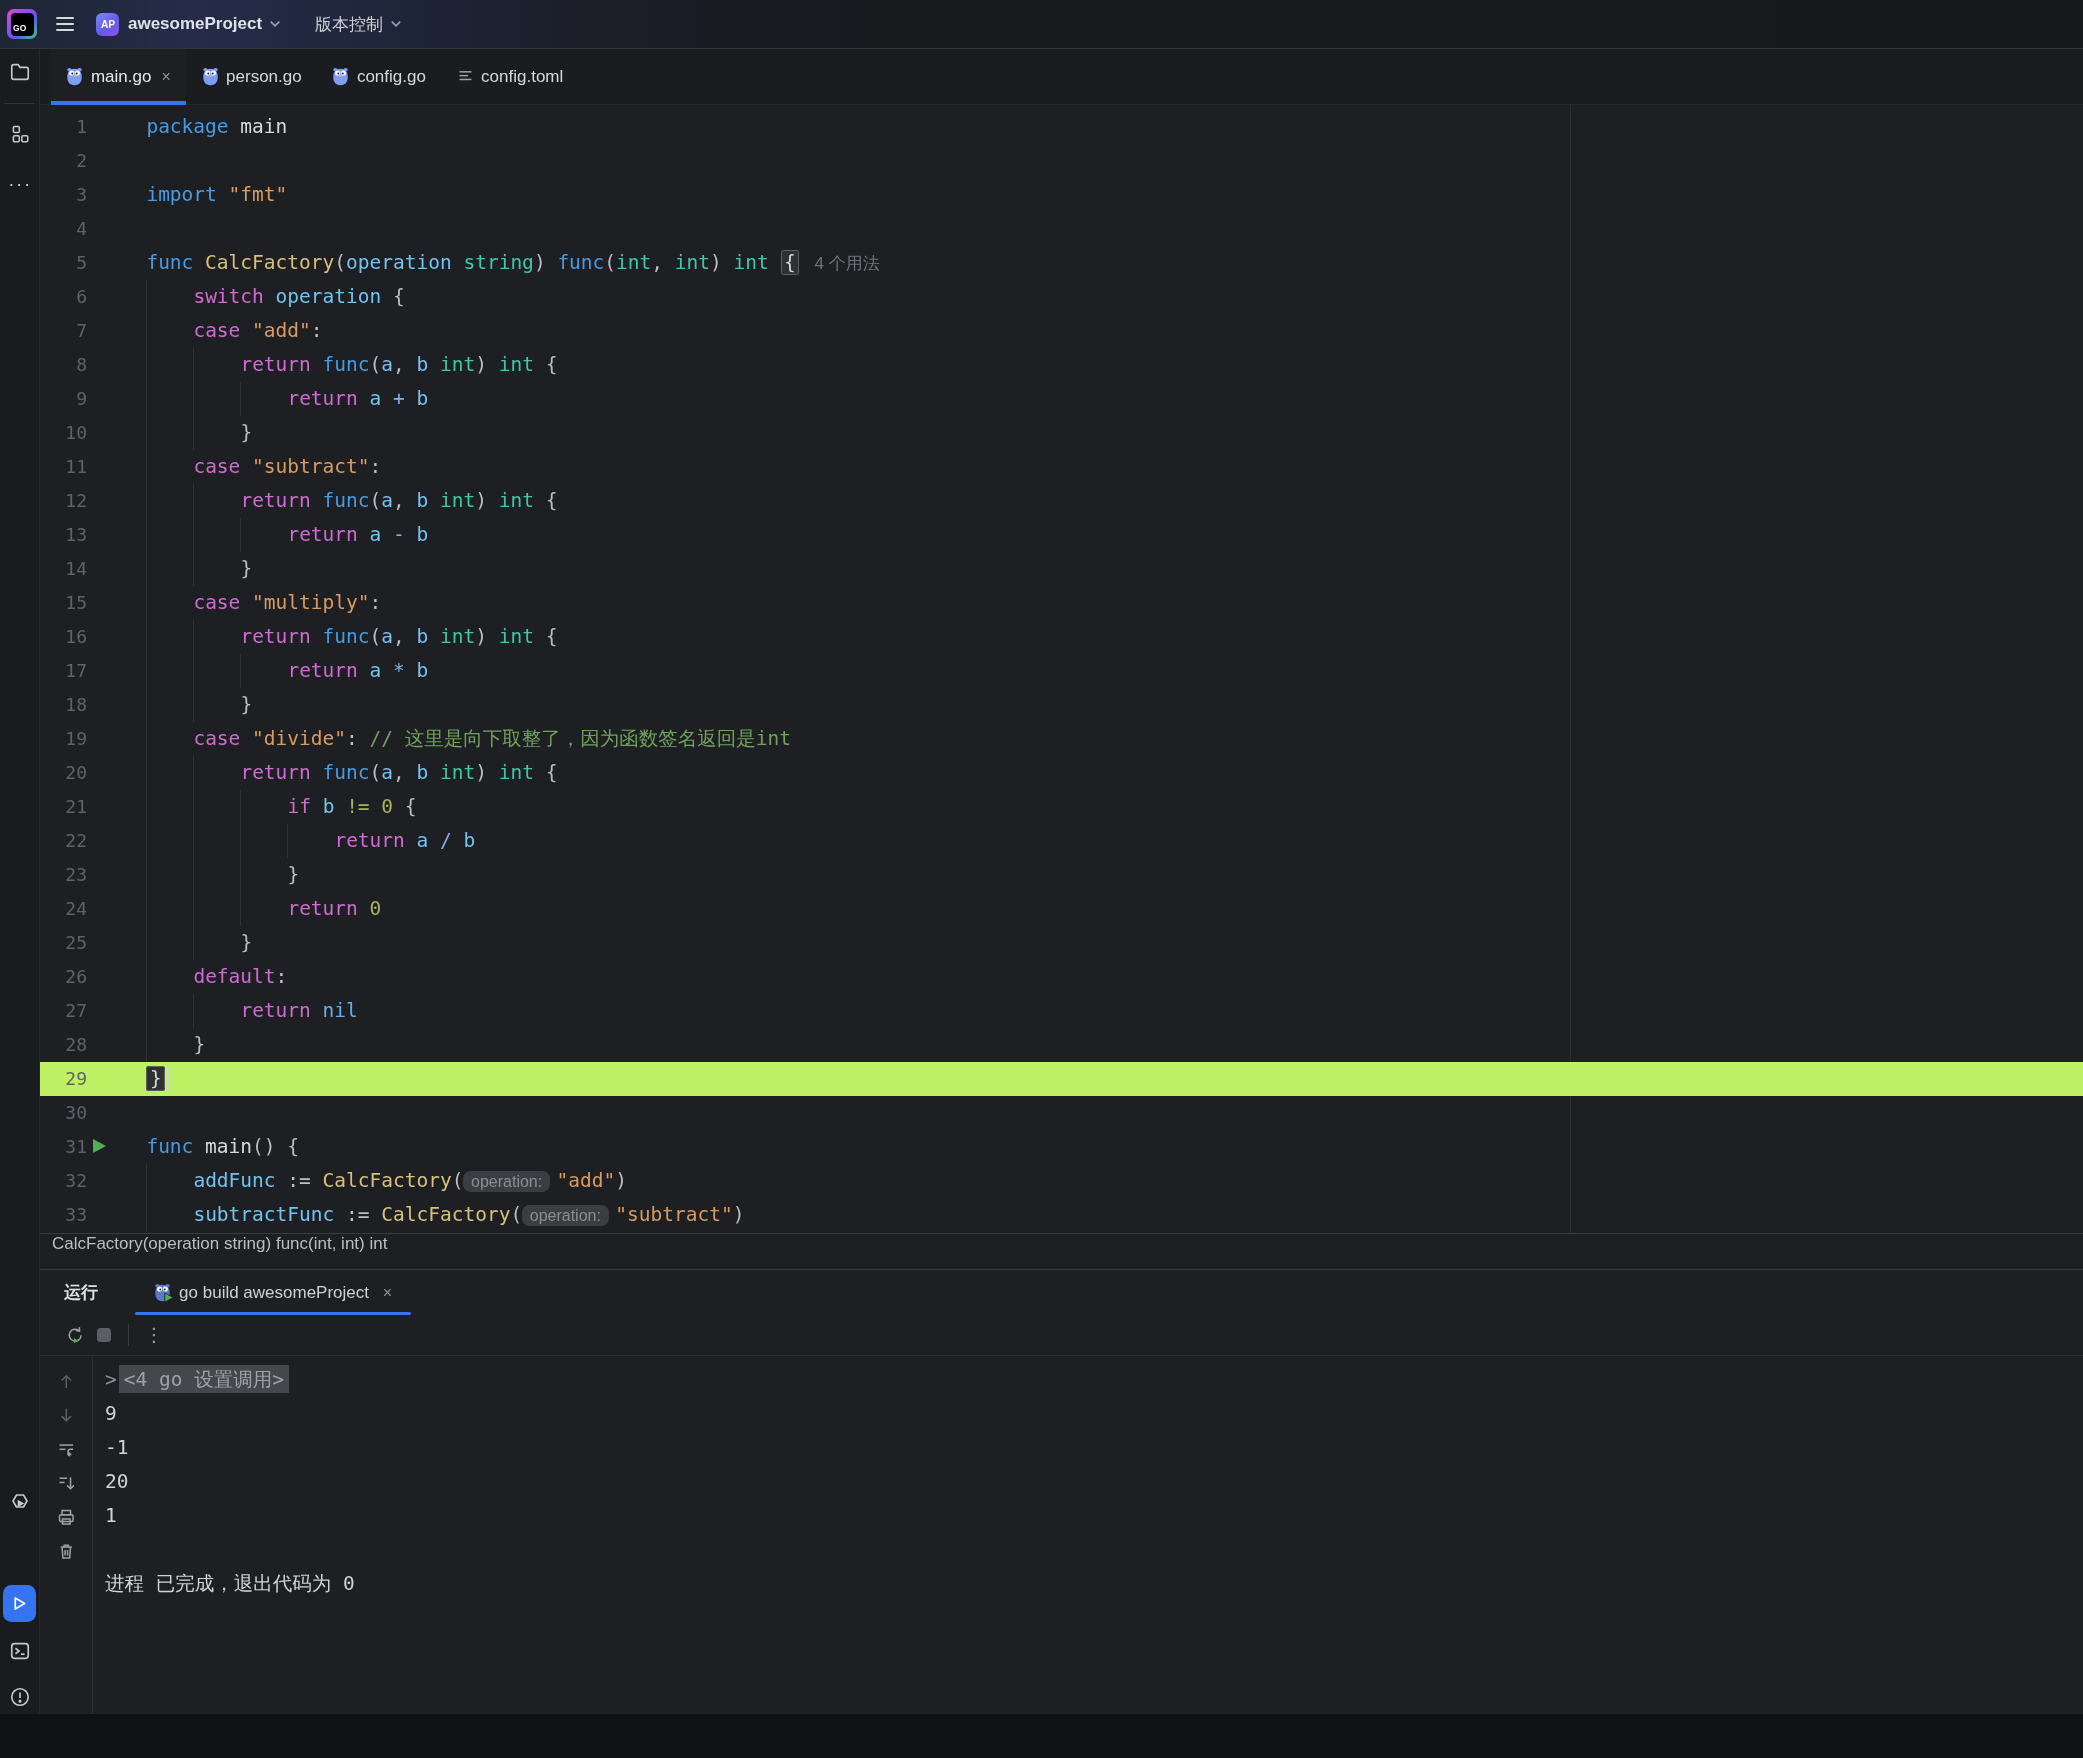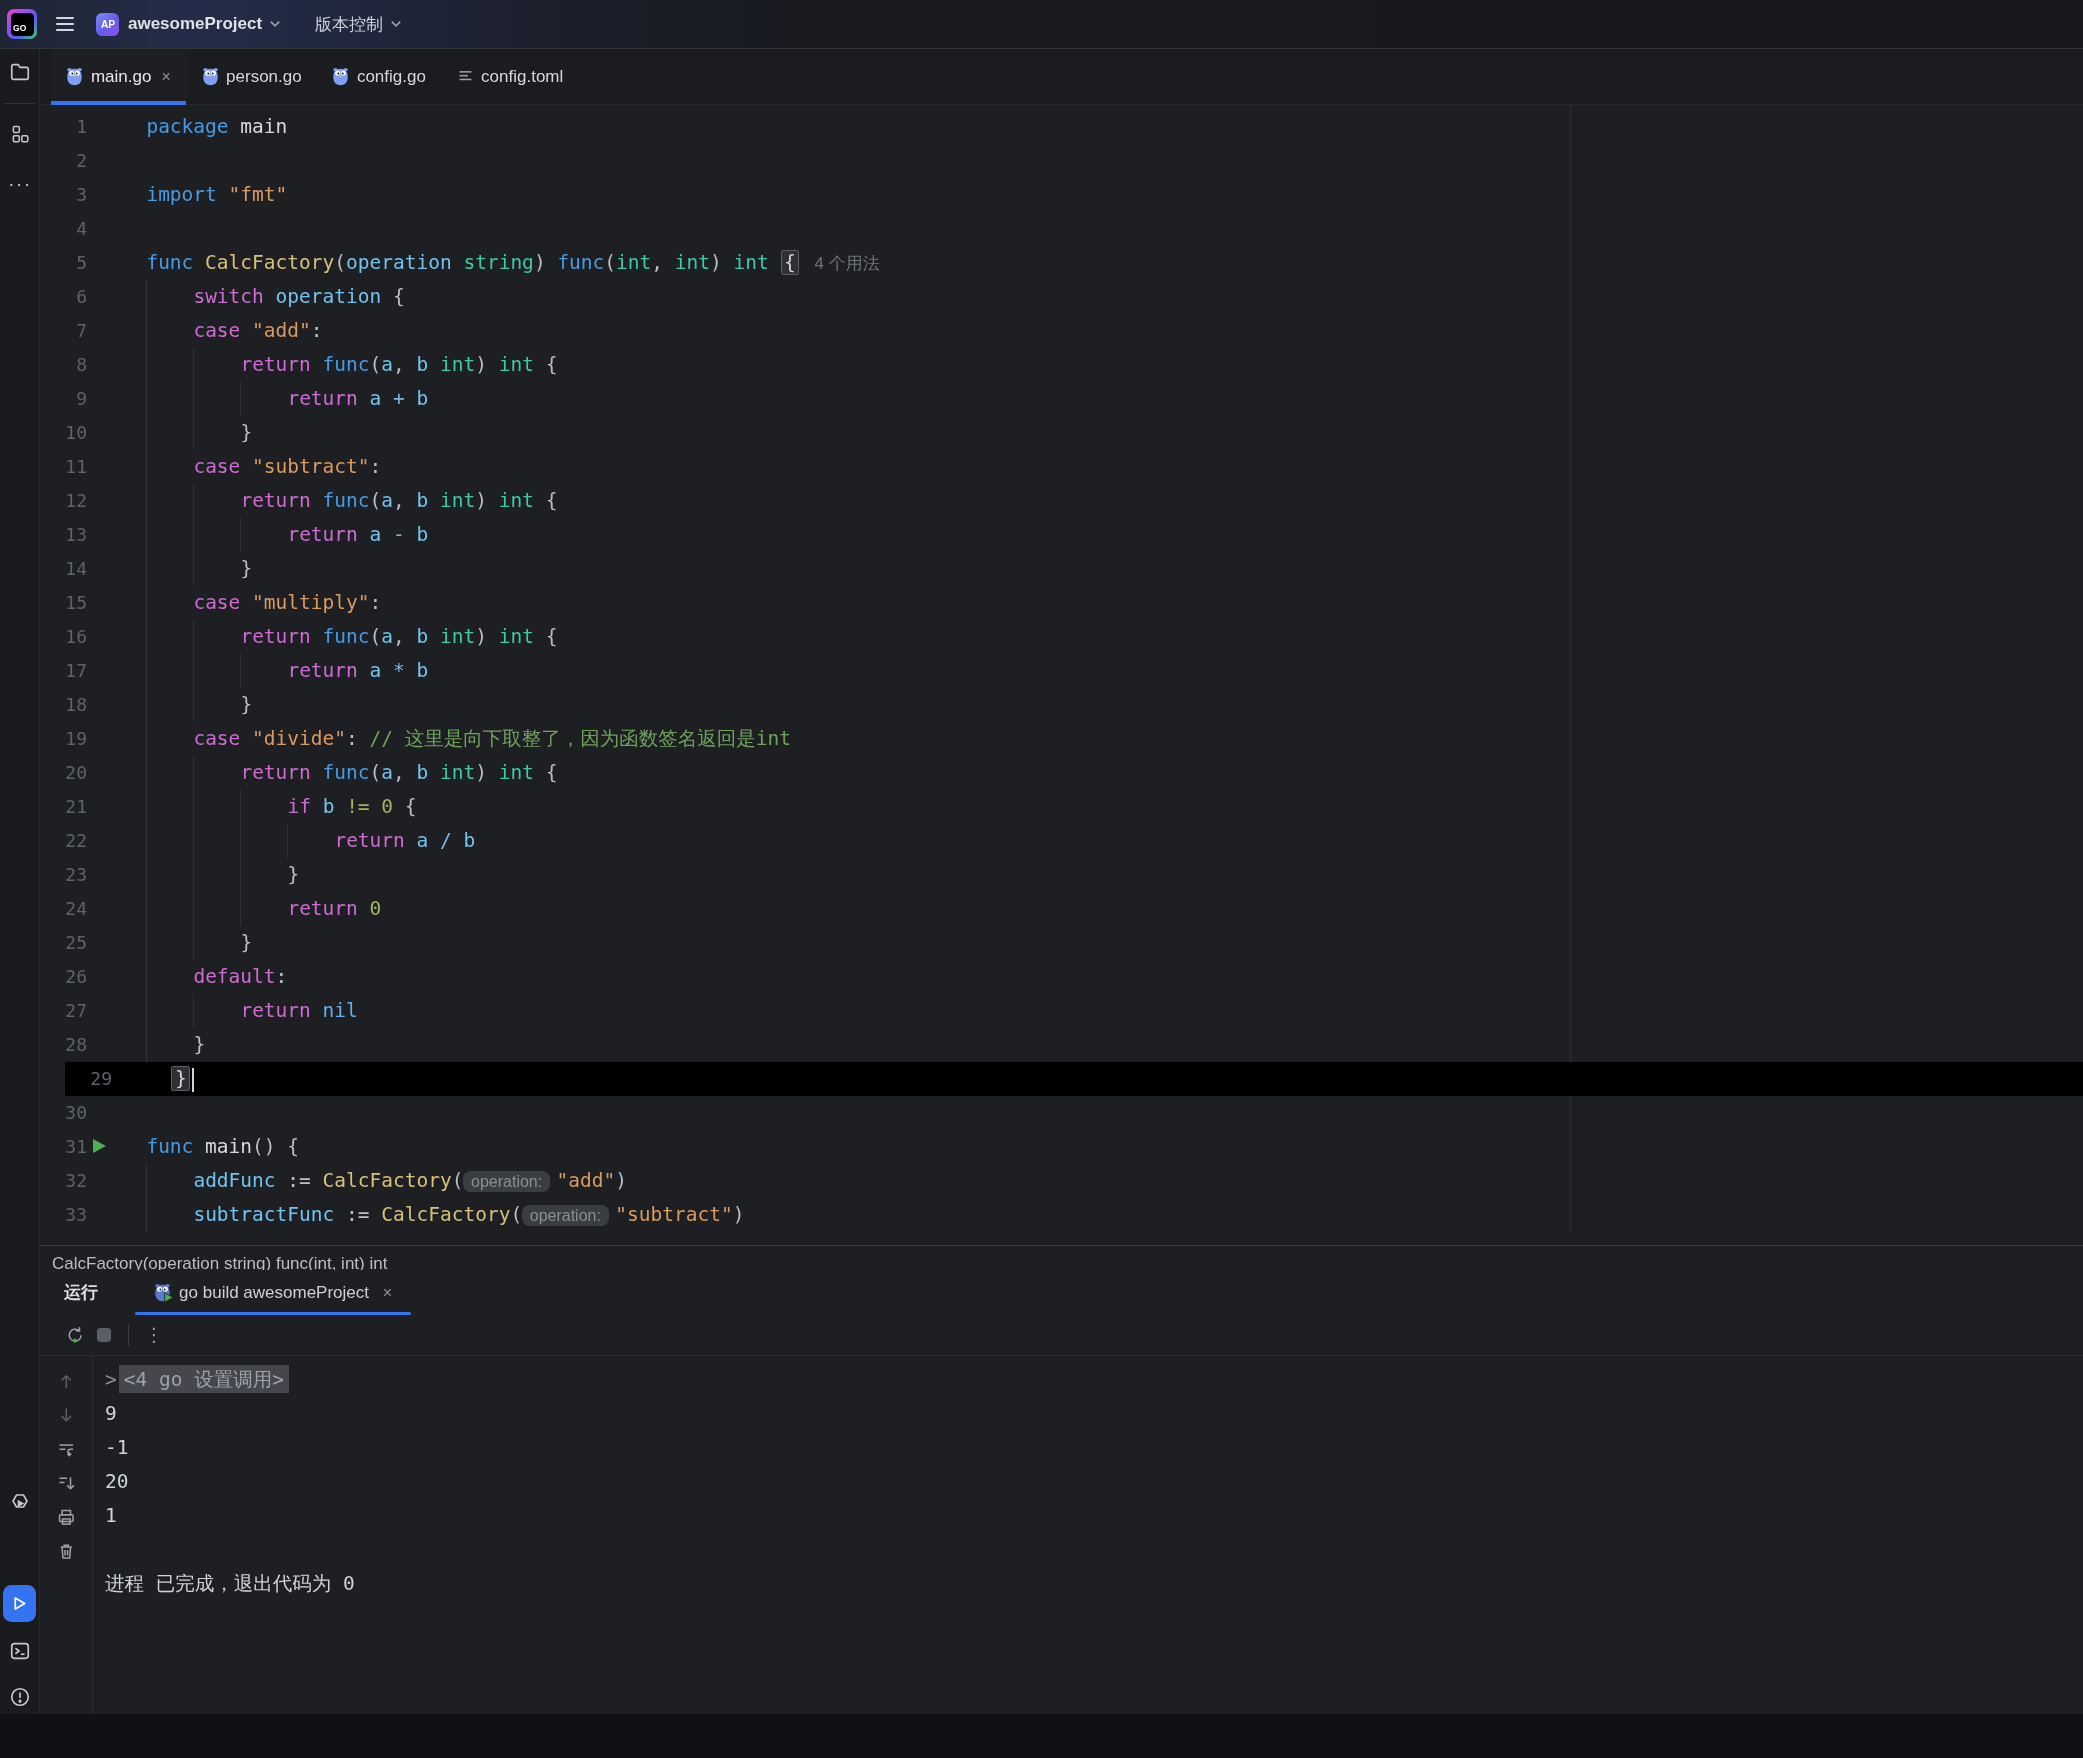--- a/index.html
+++ b/index.html
@@ -40,41 +40,41 @@
   .tab.active::after{content:"";position:absolute;left:0;right:0;bottom:-0.8px;height:3.4px;background:#3574F0;}
   .tab .ticon{margin-right:7.6px;display:flex;}
   .tab .close{margin-left:10.2px;color:#8E9299;font-size:16px;line-height:1;}
   .tabbar-spacer{width:11px;}
 
   
   .editor{position:absolute;left:40px;top:105px;width:2043px;height:1128px;background:#1E1F22;overflow:hidden;}
   .margin-guide{position:absolute;left:1530px;top:0;width:0.8px;height:1128px;background:#2D2F34;}
   .ed-lines{position:absolute;left:0;top:5.1px;width:100%;}
   .ed-line{height:34px;line-height:34px;white-space:pre;font-family:"DejaVu Sans Mono","Liberation Mono",monospace;font-size:19.5px;}
-  .ed-line.current{background:#000000;margin-left:25px;}
+  .ed-line.current{background:#bef264;}
   .ln-num{display:inline-block;width:47px;text-align:right;color:#5E636B;font-size:18px;vertical-align:top;}
   .ln-icon{display:inline-block;width:25.4px;text-align:center;vertical-align:top;}
   .run-tri{display:inline-block;width:0;height:0;margin-top:9.3px;
     border-left:13.6px solid #4FAE55;border-top:7.6px solid transparent;border-bottom:7.6px solid transparent;cursor:pointer;}
   .ln-code{margin-left:34px;}
   .ind{display:inline-block;width:47px;height:34px;border-left:0.8px solid #2F3237;vertical-align:top;}
   .c-pln{color:#C9CCD2;} .c-kwd{color:#459CE5;} .c-ctrl{color:#CF6BD3;} .c-str{color:#DB9A5F;}
   .c-typ{color:#3DC9A7;} .c-fn{color:#D8C07A;} .c-fnw{color:#D6DAE0;} .c-var{color:#71C3F0;}
   .c-num{color:#A8B35F;} .c-op{color:#7FB2E8;} .c-pun{color:#BCBEC4;} .c-com{color:#6FA35C;}
   .c-nil{color:#64AEEE;}
   .c-hint{color:#6F7379;font-family:"Liberation Sans",sans-serif;font-size:17px;margin-left:15.3px;}
   .c-box{border:0.8px solid #5C6066;background:#2E3034;border-radius:2.5px;padding:0 2.5px;color:#D5D8DD;}
   .c-chip{background:#3A3D41;color:#8A8E95;border-radius:7.6px;padding:1.7px 7.6px;margin-right:6.8px;
     font-family:"Liberation Sans",sans-serif;font-size:16px;}
   .caret{display:inline-block;width:1.7px;height:24px;background:#D0D3D8;vertical-align:middle;margin-left:1.7px;}
 
   
   .hintbar{position:absolute;left:40px;top:1233px;width:2043px;height:37px;background:#1E1F22;
-    border-top:0.8px solid #393B40;border-bottom:0.8px solid #393B40;display:flex;align-items:center;
-    font-size:17px;color:#BCBEC4;padding-left:12px;margin-top:12px;}
+    border-top:0.8px solid #393B40;border-bottom:0.8px solid #393B40;display:flex;align-items:flex-start;
+    font-size:17px;color:#BCBEC4;padding-left:12px;}
 
   
   .runpanel{position:absolute;left:40px;top:1270px;width:2043px;height:461px;background:#1E1F22;}
   .run-header{height:45px;display:flex;align-items:center;}
   .run-title{font-size:17px;font-weight:bold;color:#DFE1E5;margin-left:24px;}
   .run-tab{display:flex;align-items:center;margin-left:37px;position:relative;height:100%;padding:0 18.6px;cursor:pointer;}
   .run-tab::after{content:"";position:absolute;left:0;right:0;bottom:0;height:3.4px;background:#3574F0;border-radius:1.7px;}
   .run-tab .label{font-size:17px;color:#CDD0D5;margin-left:8.5px;}
   .run-tab .close{margin-left:13.6px;color:#8E9299;font-size:16px;}
   .run-toolbar{height:41px;display:flex;align-items:center;border-bottom:0.8px solid #2B2D31;padding-left:20.3px;}

